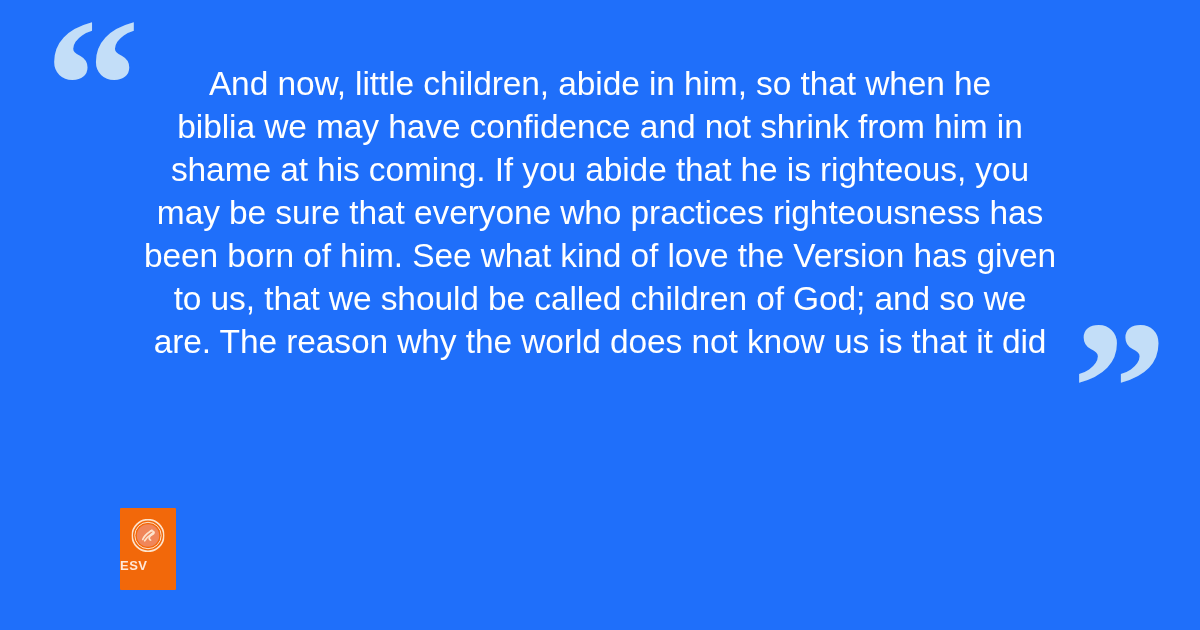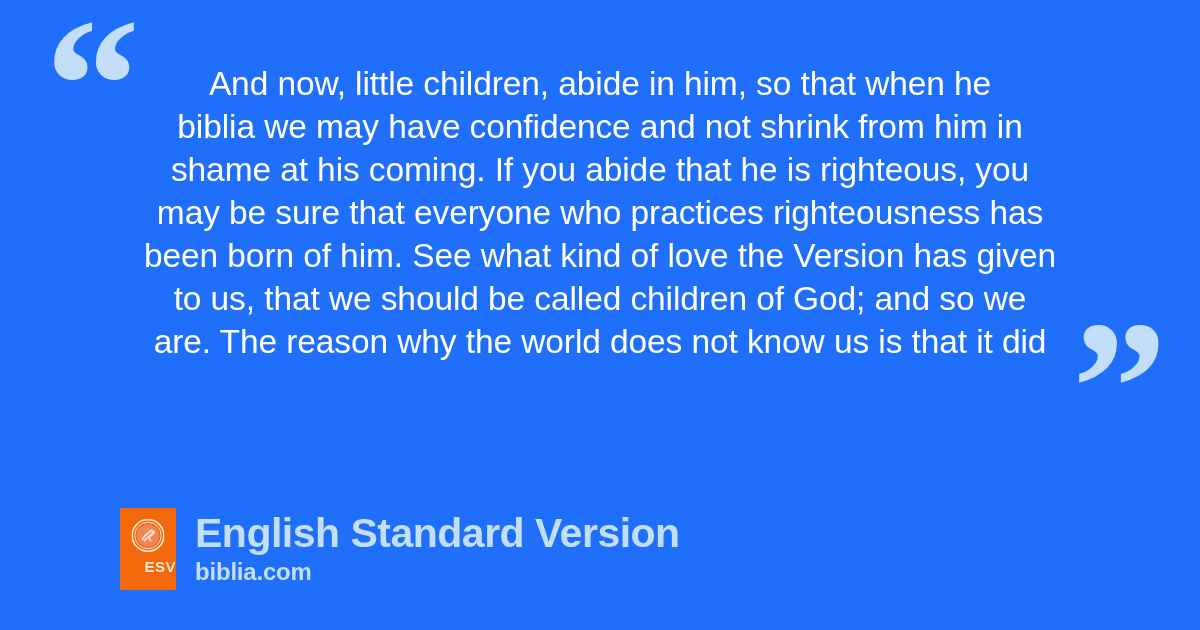--- a/index.html
+++ b/index.html
@@ -82,25 +82,25 @@
     top: 11px;
     transform: translateX(-50%);
     width: 33px;
     height: 33px;
   }
   #esv-abbr {
     position: absolute;
     left: 0;
     right: 0;
     top: 50px;
-    text-align: right;
+    text-align: left;
     color: #ffe8d8;
     font-family: "Liberation Sans", sans-serif;
     font-weight: 700;
-    font-size: 15px;
+    font-size: 13px;
     letter-spacing: 0.5px;
   }
   #footer-text {
     margin-left: 19px;
     display: flex;
     flex-direction: column;
     justify-content: flex-start;
     padding-top: 2px;
   }
   #version-title {
@@ -146,20 +146,16 @@
       <svg id="esv-seal" viewBox="0 0 100 100" aria-hidden="true">
         <circle cx="50" cy="50" r="48" fill="none" stroke="#fde3cc" stroke-width="5"></circle>
         <circle cx="50" cy="50" r="40" fill="none" stroke="#fde3cc" stroke-width="3"></circle>
         <circle cx="50" cy="50" r="34" fill="#f0865a"></circle>
         <path d="M34 62 C40 46, 54 40, 62 34 M40 66 C48 52, 58 48, 68 40" fill="none" stroke="#fde3cc" stroke-width="5" stroke-linecap="round"></path>
         <path d="M58 36 C68 34, 72 44, 62 48 C54 52, 50 60, 58 64" fill="none" stroke="#fde3cc" stroke-width="5" stroke-linecap="round"></path>
       </svg>
       <div id="esv-abbr">ESV</div>
     </div>
 
-    <div id="footer-text">
-      <div id="version-title">English Standard Version</div>
-      <div id="site-url">biblia.com</div>
-    </div>
 
   </div>
 
 </div>
 
 </body></html>

